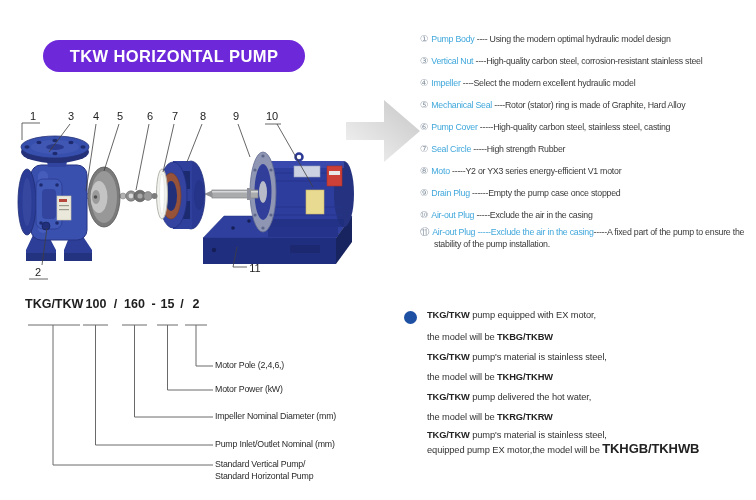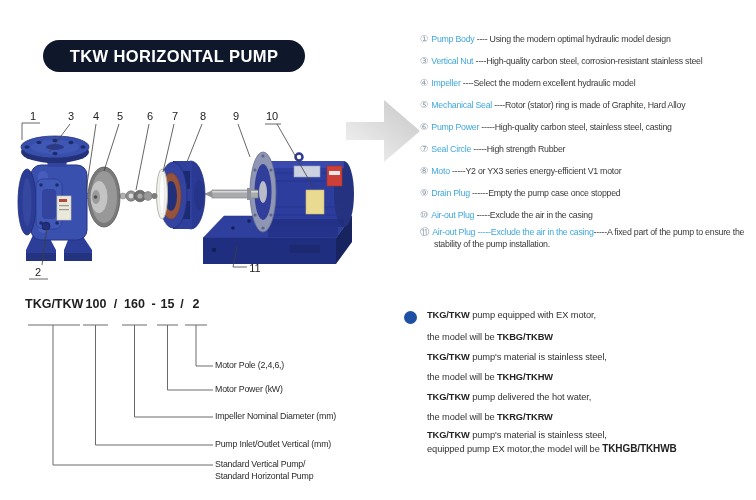--- a/index.html
+++ b/index.html
@@ -1,20 +1,20 @@
 <!DOCTYPE html>
 <html><head>
 <meta charset="utf-8">
 <style>
   html,body{margin:0;padding:0;background:#fff;}
   .page{position:relative;width:756px;height:500px;background:#ffffff;overflow:hidden;
         font-family:"Liberation Sans",sans-serif;}
 
   
-  .banner{position:absolute;left:43px;top:40px;width:262px;height:32px;background:#0f172a;
+  .banner{position:absolute;left:43px;top:40px;width:262px;height:32px;background:#6d28d9;
           border-radius:16px;display:flex;align-items:center;justify-content:center;}
   .banner span{color:#ffffff;font-weight:bold;font-size:16.5px;letter-spacing:.4px;}
 
   
   .diagram{position:absolute;left:0;top:95px;}
   .co{font-size:11px;fill:#222222;font-family:"Liberation Sans",sans-serif;}
 
   
   .parts{position:absolute;left:420px;top:33px;width:334px;}
   .part-item{font-size:8.8px;letter-spacing:-0.25px;line-height:12px;color:#3a3a3a;
@@ -35,21 +35,21 @@
           letter-spacing:-0.2px;}
   .ml0{top:65px;} .ml1{top:89px;} .ml2{top:116px;} .ml3{top:144px;} .ml4{top:164px;}
 
   
   .notes{position:absolute;left:427px;top:309px;width:326px;}
   .note-dot{position:absolute;left:-23px;top:2px;width:13px;height:13px;border-radius:50%;
             background:#1d4fa3;}
   .note-line{font-size:9.3px;line-height:13px;color:#333333;letter-spacing:-0.1px;margin-bottom:7px;}
   .note-line.mb9{margin-bottom:9px;} .note-line.mb5{margin-bottom:5px;} .note-line.mb0{margin-bottom:0;}
   .nb{font-weight:bold;color:#222222;}
-  .nb.big{font-size:10px;text-align:center;}
+  .nb.big{font-size:13px;text-align:center;}
 </style>
 </head>
 <body>
 
 <div class="page">
 
   <div class="banner">
     <span>TKW HORIZONTAL PUMP</span>
   </div>
 
@@ -200,21 +200,21 @@
     <text class="co" x="272" y="25" text-anchor="middle">10</text>
     <text class="co" x="38" y="181" text-anchor="middle">2</text>
     <text class="co" x="255" y="177" text-anchor="middle">11</text>
   </svg>
 
   <div class="parts">
     <div class="part-item"><span class="part-badge">①</span><span class="part-name">Pump Body</span><span class="part-desc"> ---- Using the modern optimal hydraulic model design</span></div>
     <div class="part-item"><span class="part-badge">③</span><span class="part-name">Vertical Nut</span><span class="part-desc"> ----High-quality carbon steel, corrosion-resistant stainless steel</span></div>
     <div class="part-item"><span class="part-badge">④</span><span class="part-name">Impeller</span><span class="part-desc"> ----Select the modern excellent hydraulic model</span></div>
     <div class="part-item"><span class="part-badge">⑤</span><span class="part-name">Mechanical Seal</span><span class="part-desc"> ----Rotor (stator) ring is made of Graphite, Hard Alloy</span></div>
-    <div class="part-item"><span class="part-badge">⑥</span><span class="part-name">Pump Power</span><span class="part-desc"> -----High-quality carbon steel, stainless steel, casting</span></div>
+    <div class="part-item"><span class="part-badge">⑥</span><span class="part-name">Pump Cover</span><span class="part-desc"> -----High-quality carbon steel, stainless steel, casting</span></div>
     <div class="part-item"><span class="part-badge">⑦</span><span class="part-name">Seal Circle</span><span class="part-desc"> -----High strength Rubber</span></div>
     <div class="part-item"><span class="part-badge">⑧</span><span class="part-name">Moto</span><span class="part-desc"> -----Y2 or YX3 series energy-efficient V1 motor</span></div>
     <div class="part-item"><span class="part-badge">⑨</span><span class="part-name">Drain Plug</span><span class="part-desc"> ------Empty the pump case once stopped</span></div>
     <div class="part-item" style="margin-bottom:5px;"><span class="part-badge">⑩</span><span class="part-name">Air-out Plug</span><span class="part-desc"> -----Exclude the air in the casing</span></div>
     <div class="part-item wrap"><span class="part-badge">⑪</span><span class="part-name">Air-out Plug -----Exclude the air in the casing</span><span class="part-desc">-----A fixed part of the pump to ensure the stability of the pump installation.</span></div>
   </div>
 
   <div class="model">
     <svg width="360" height="200" viewBox="0 0 360 200">
       <path fill="none" stroke="#6a6a6a" stroke-width="1" d="M3 30 H55    M28 30 V170 H188
@@ -227,21 +227,21 @@
     <span class="tok t1">100</span>
     <span class="tok s1">/</span>
     <span class="tok t2">160</span>
     <span class="tok s2">-</span>
     <span class="tok t3">15</span>
     <span class="tok s3">/</span>
     <span class="tok t4">2</span>
     <div class="mlabel ml0">Motor Pole (2,4,6,)</div>
     <div class="mlabel ml1">Motor Power  (kW)</div>
     <div class="mlabel ml2">Impeller Nominal Diameter (mm)</div>
-    <div class="mlabel ml3">Pump Inlet/Outlet Vertical (mm)</div>
+    <div class="mlabel ml3">Pump Inlet/Outlet Nominal (mm)</div>
     <div class="mlabel ml4">
       <span>Standard Vertical Pump/</span><br>
       <span>Standard  Horizontal Pump</span>
     </div>
   </div>
 
   <div class="notes">
     <div class="note-dot"></div>
     <div class="note-line mb9"><span class="nb">TKG/TKW</span><span> pump equipped with EX motor,</span></div>
     <div class="note-line"><span>the model will be </span><span class="nb">TKBG/TKBW</span></div>

